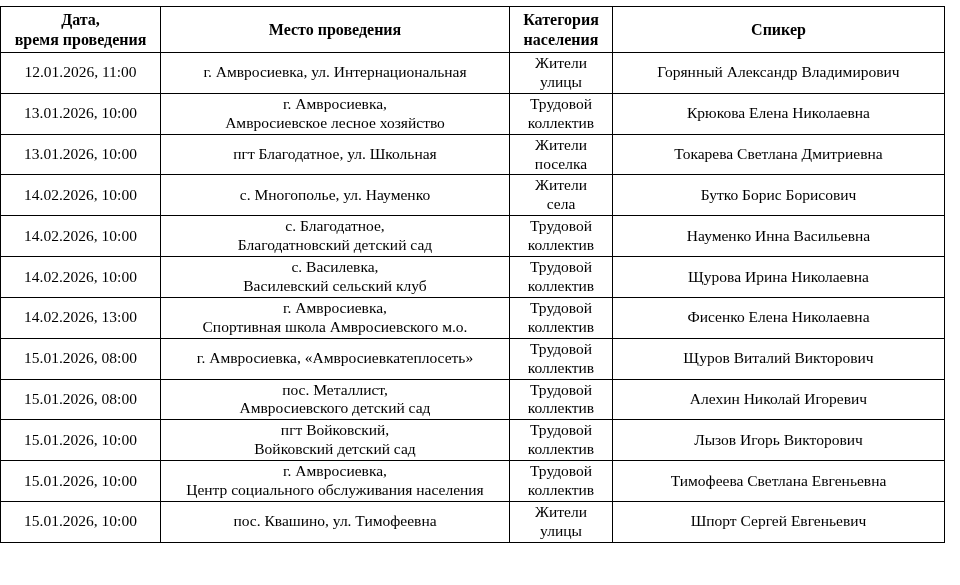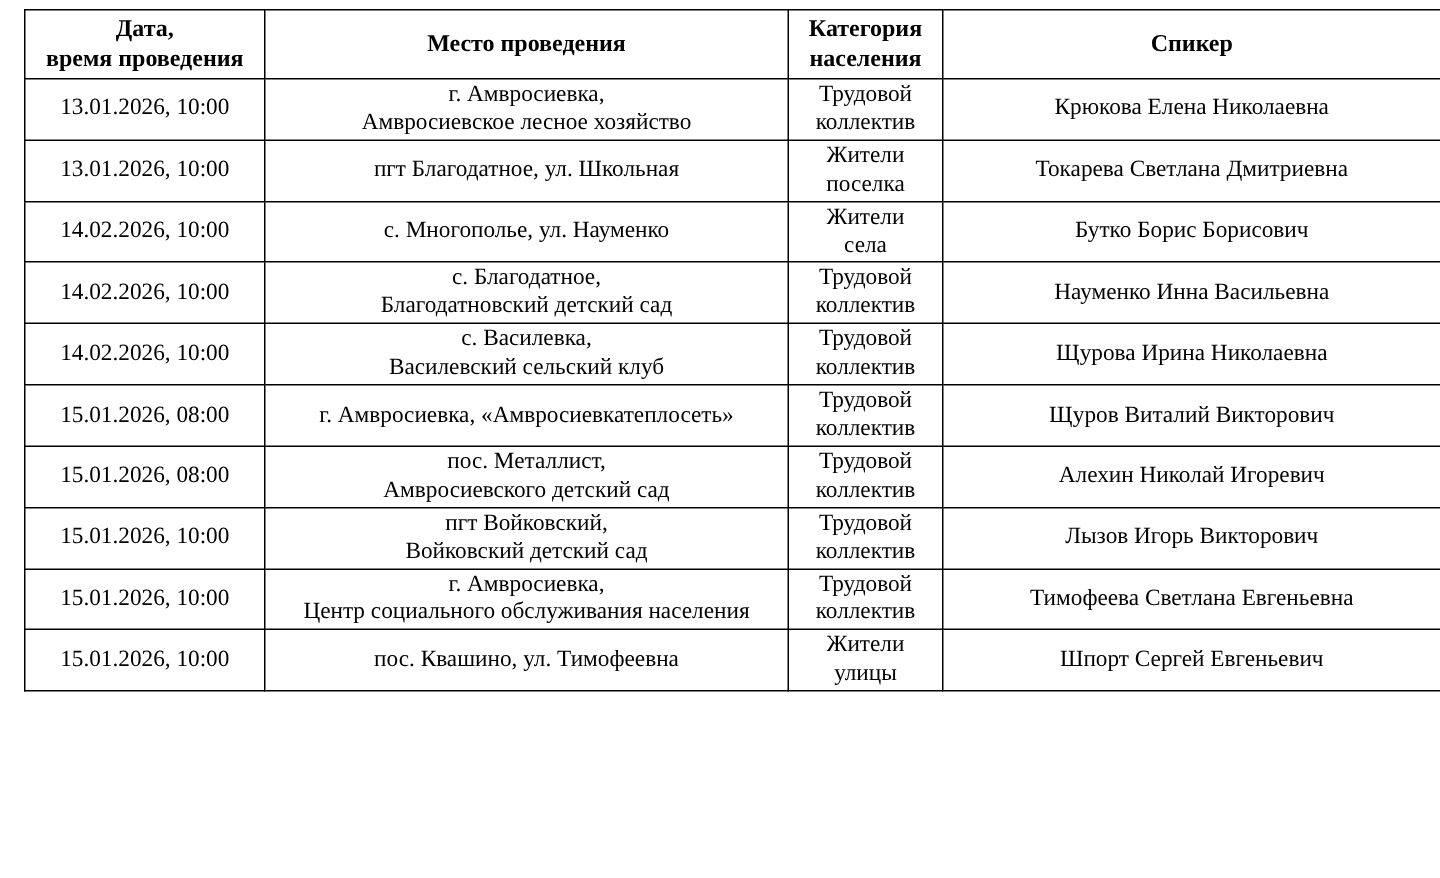--- a/index.html
+++ b/index.html
@@ -8,21 +8,21 @@
     background: #ffffff;
     width: 960px;
     height: 585px;
     overflow: hidden;
     font-family: "Liberation Serif", "DejaVu Serif", serif;
     color: #000000;
   }
   table.schedule {
     border-collapse: collapse;
     table-layout: fixed;
-    margin: 6px 16px;
+    margin: 6px 0;
     width: 944px;
   }
   table.schedule th,
   table.schedule td {
     border: 1px solid #000000;
     text-align: center;
     vertical-align: middle;
     padding: 1px 4px;
     font-size: 15.5px;
     line-height: 1.22;
@@ -55,20 +55,27 @@
       <th>Дата,
 время проведения</th>
       <th>Место проведения</th>
       <th>Категория
 населения</th>
       <th>Спикер</th>
     </tr>
   </thead>
   <tbody>
     <tr>
+      <td>12.01.2026, 11:00</td>
+      <td>г. Амвросиевка, ул. Интернациональная</td>
+      <td>Жители
+улицы</td>
+      <td>Горянный Александр Владимирович</td>
+    </tr>
+    <tr>
       <td>13.01.2026, 10:00</td>
       <td>г. Амвросиевка,
 Амвросиевское лесное хозяйство</td>
       <td>Трудовой
 коллектив</td>
       <td>Крюкова Елена Николаевна</td>
     </tr>
     <tr>
       <td>13.01.2026, 10:00</td>
       <td>пгт Благодатное, ул. Школьная</td>
@@ -91,20 +98,28 @@
 коллектив</td>
       <td>Науменко Инна Васильевна</td>
     </tr>
     <tr>
       <td>14.02.2026, 10:00</td>
       <td>с. Василевка,
 Василевский сельский клуб</td>
       <td>Трудовой
 коллектив</td>
       <td>Щурова Ирина Николаевна</td>
+    </tr>
+    <tr>
+      <td>14.02.2026, 13:00</td>
+      <td>г. Амвросиевка,
+Спортивная школа Амвросиевского м.о.</td>
+      <td>Трудовой
+коллектив</td>
+      <td>Фисенко Елена Николаевна</td>
     </tr>
     <tr>
       <td>15.01.2026, 08:00</td>
       <td>г. Амвросиевка, «Амвросиевкатеплосеть»</td>
       <td>Трудовой
 коллектив</td>
       <td>Щуров Виталий Викторович</td>
     </tr>
     <tr>
       <td>15.01.2026, 08:00</td>

